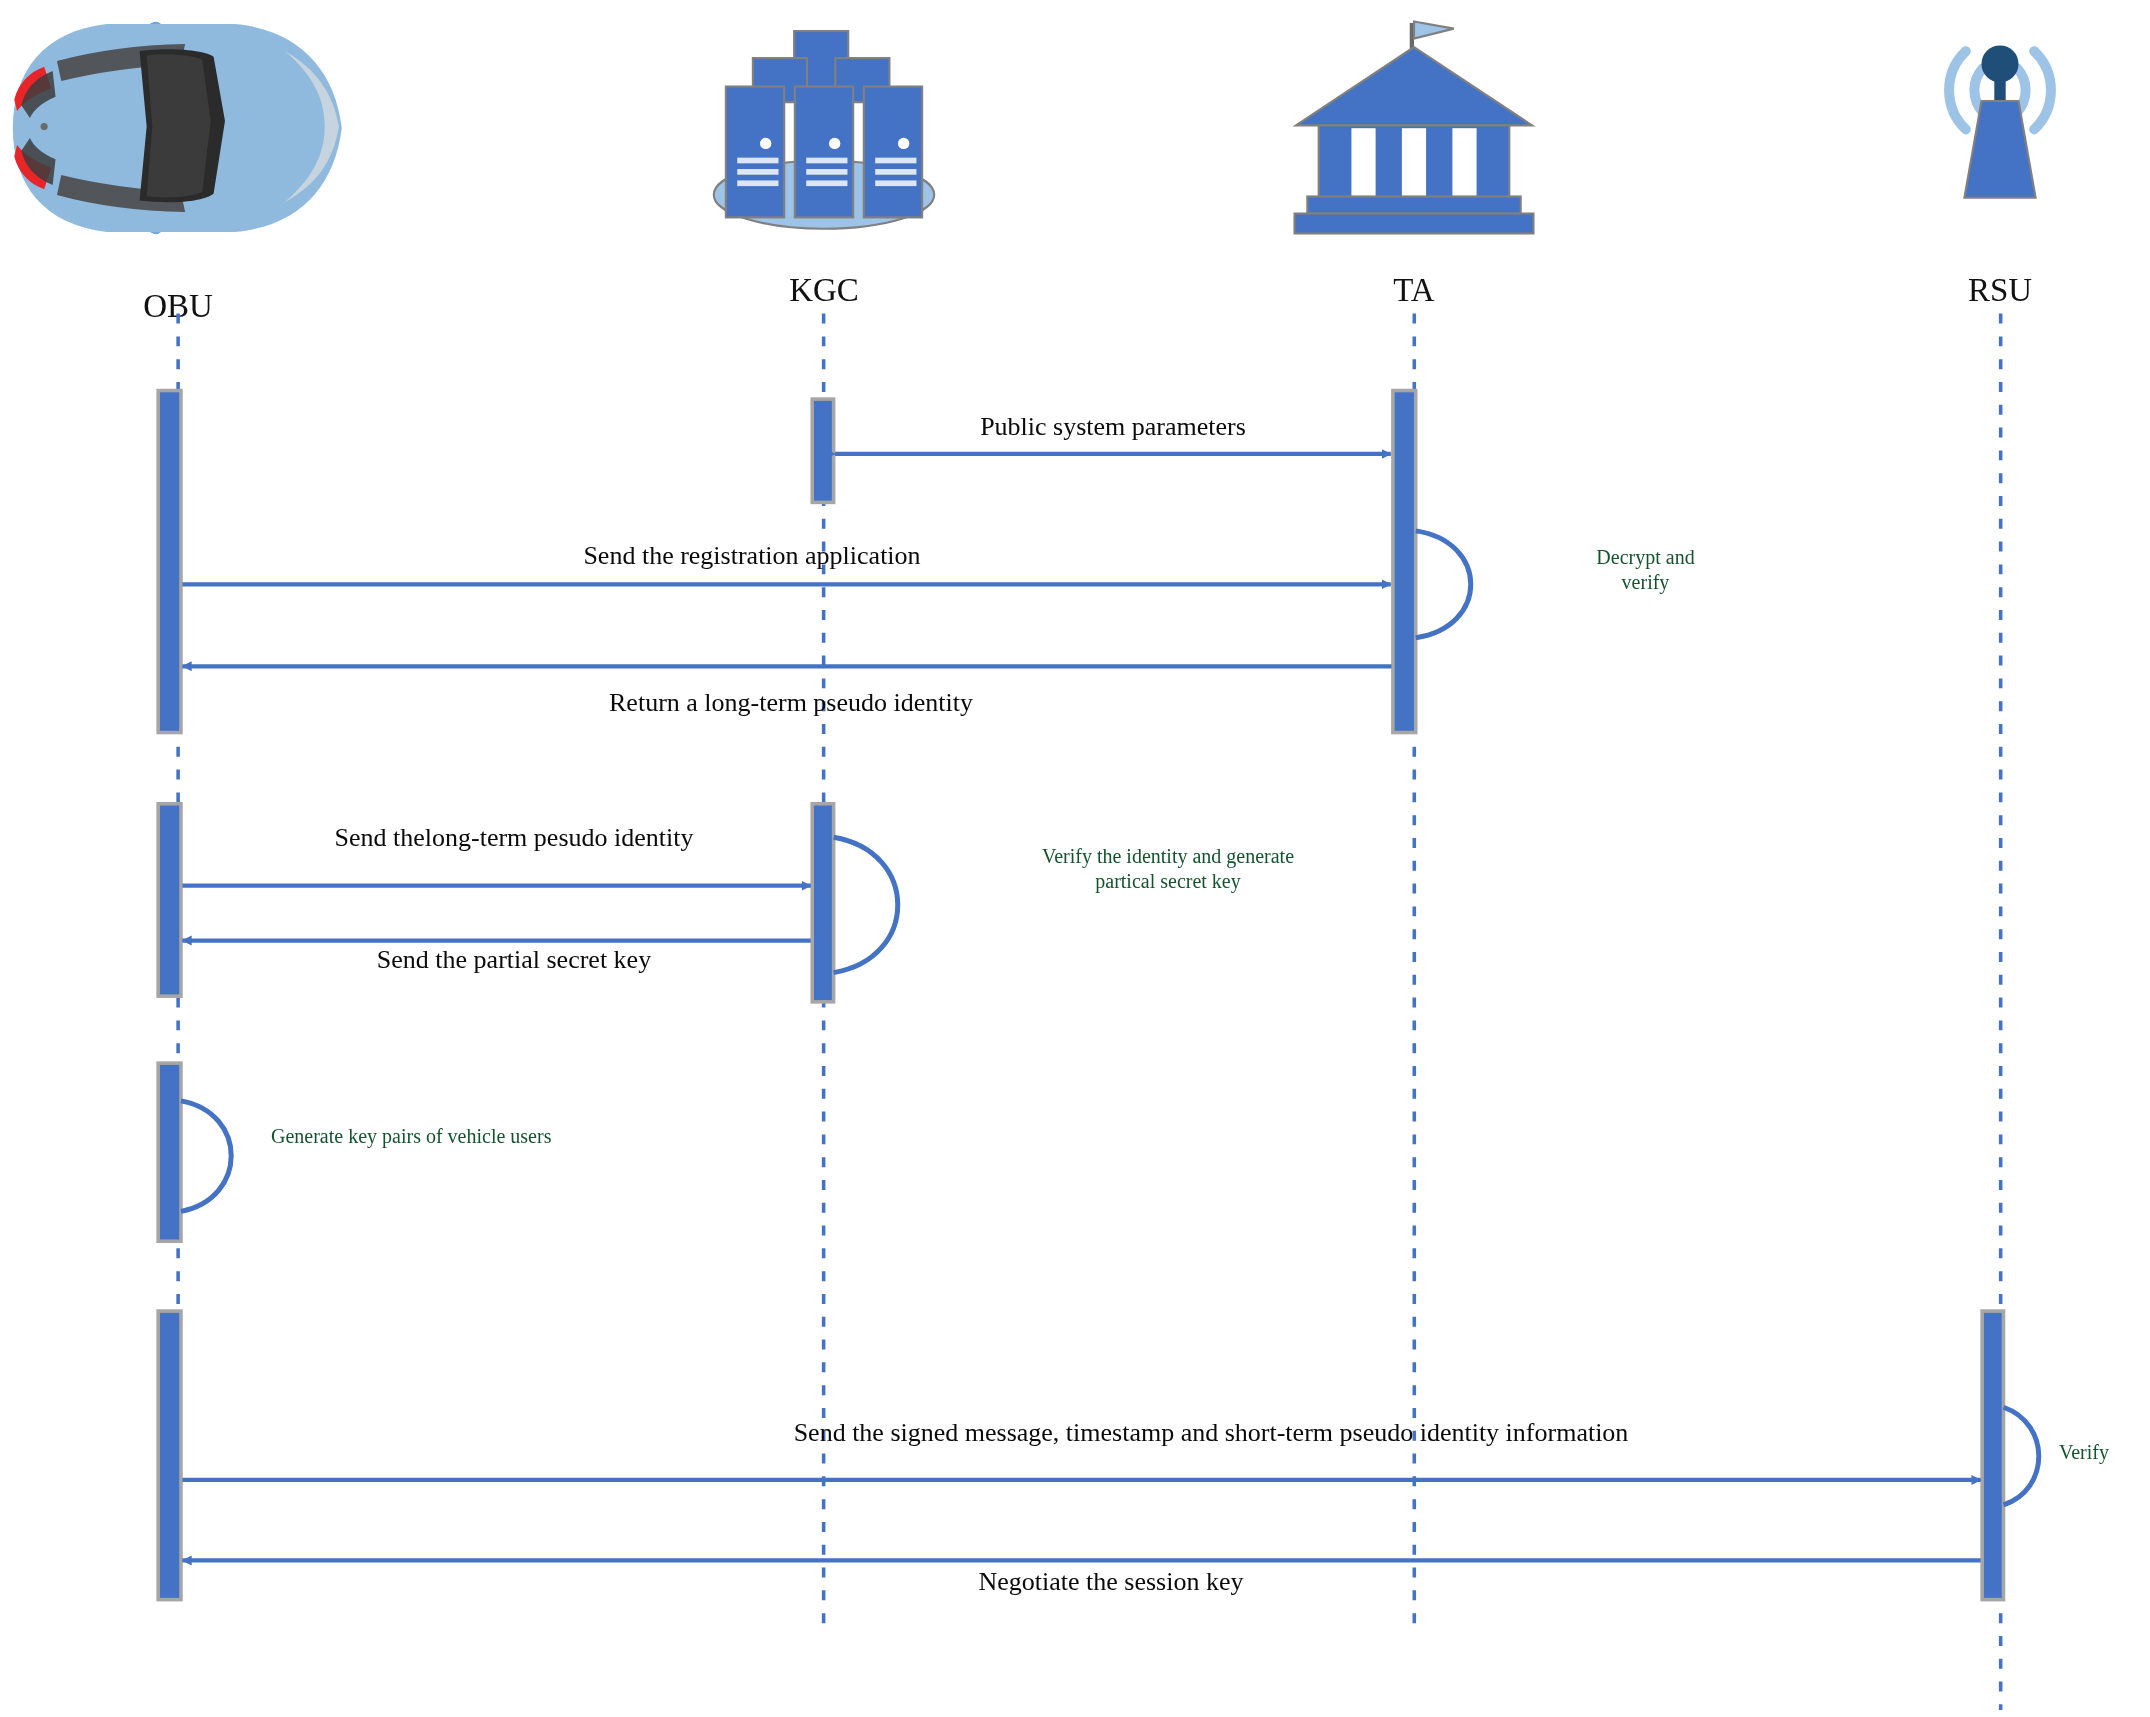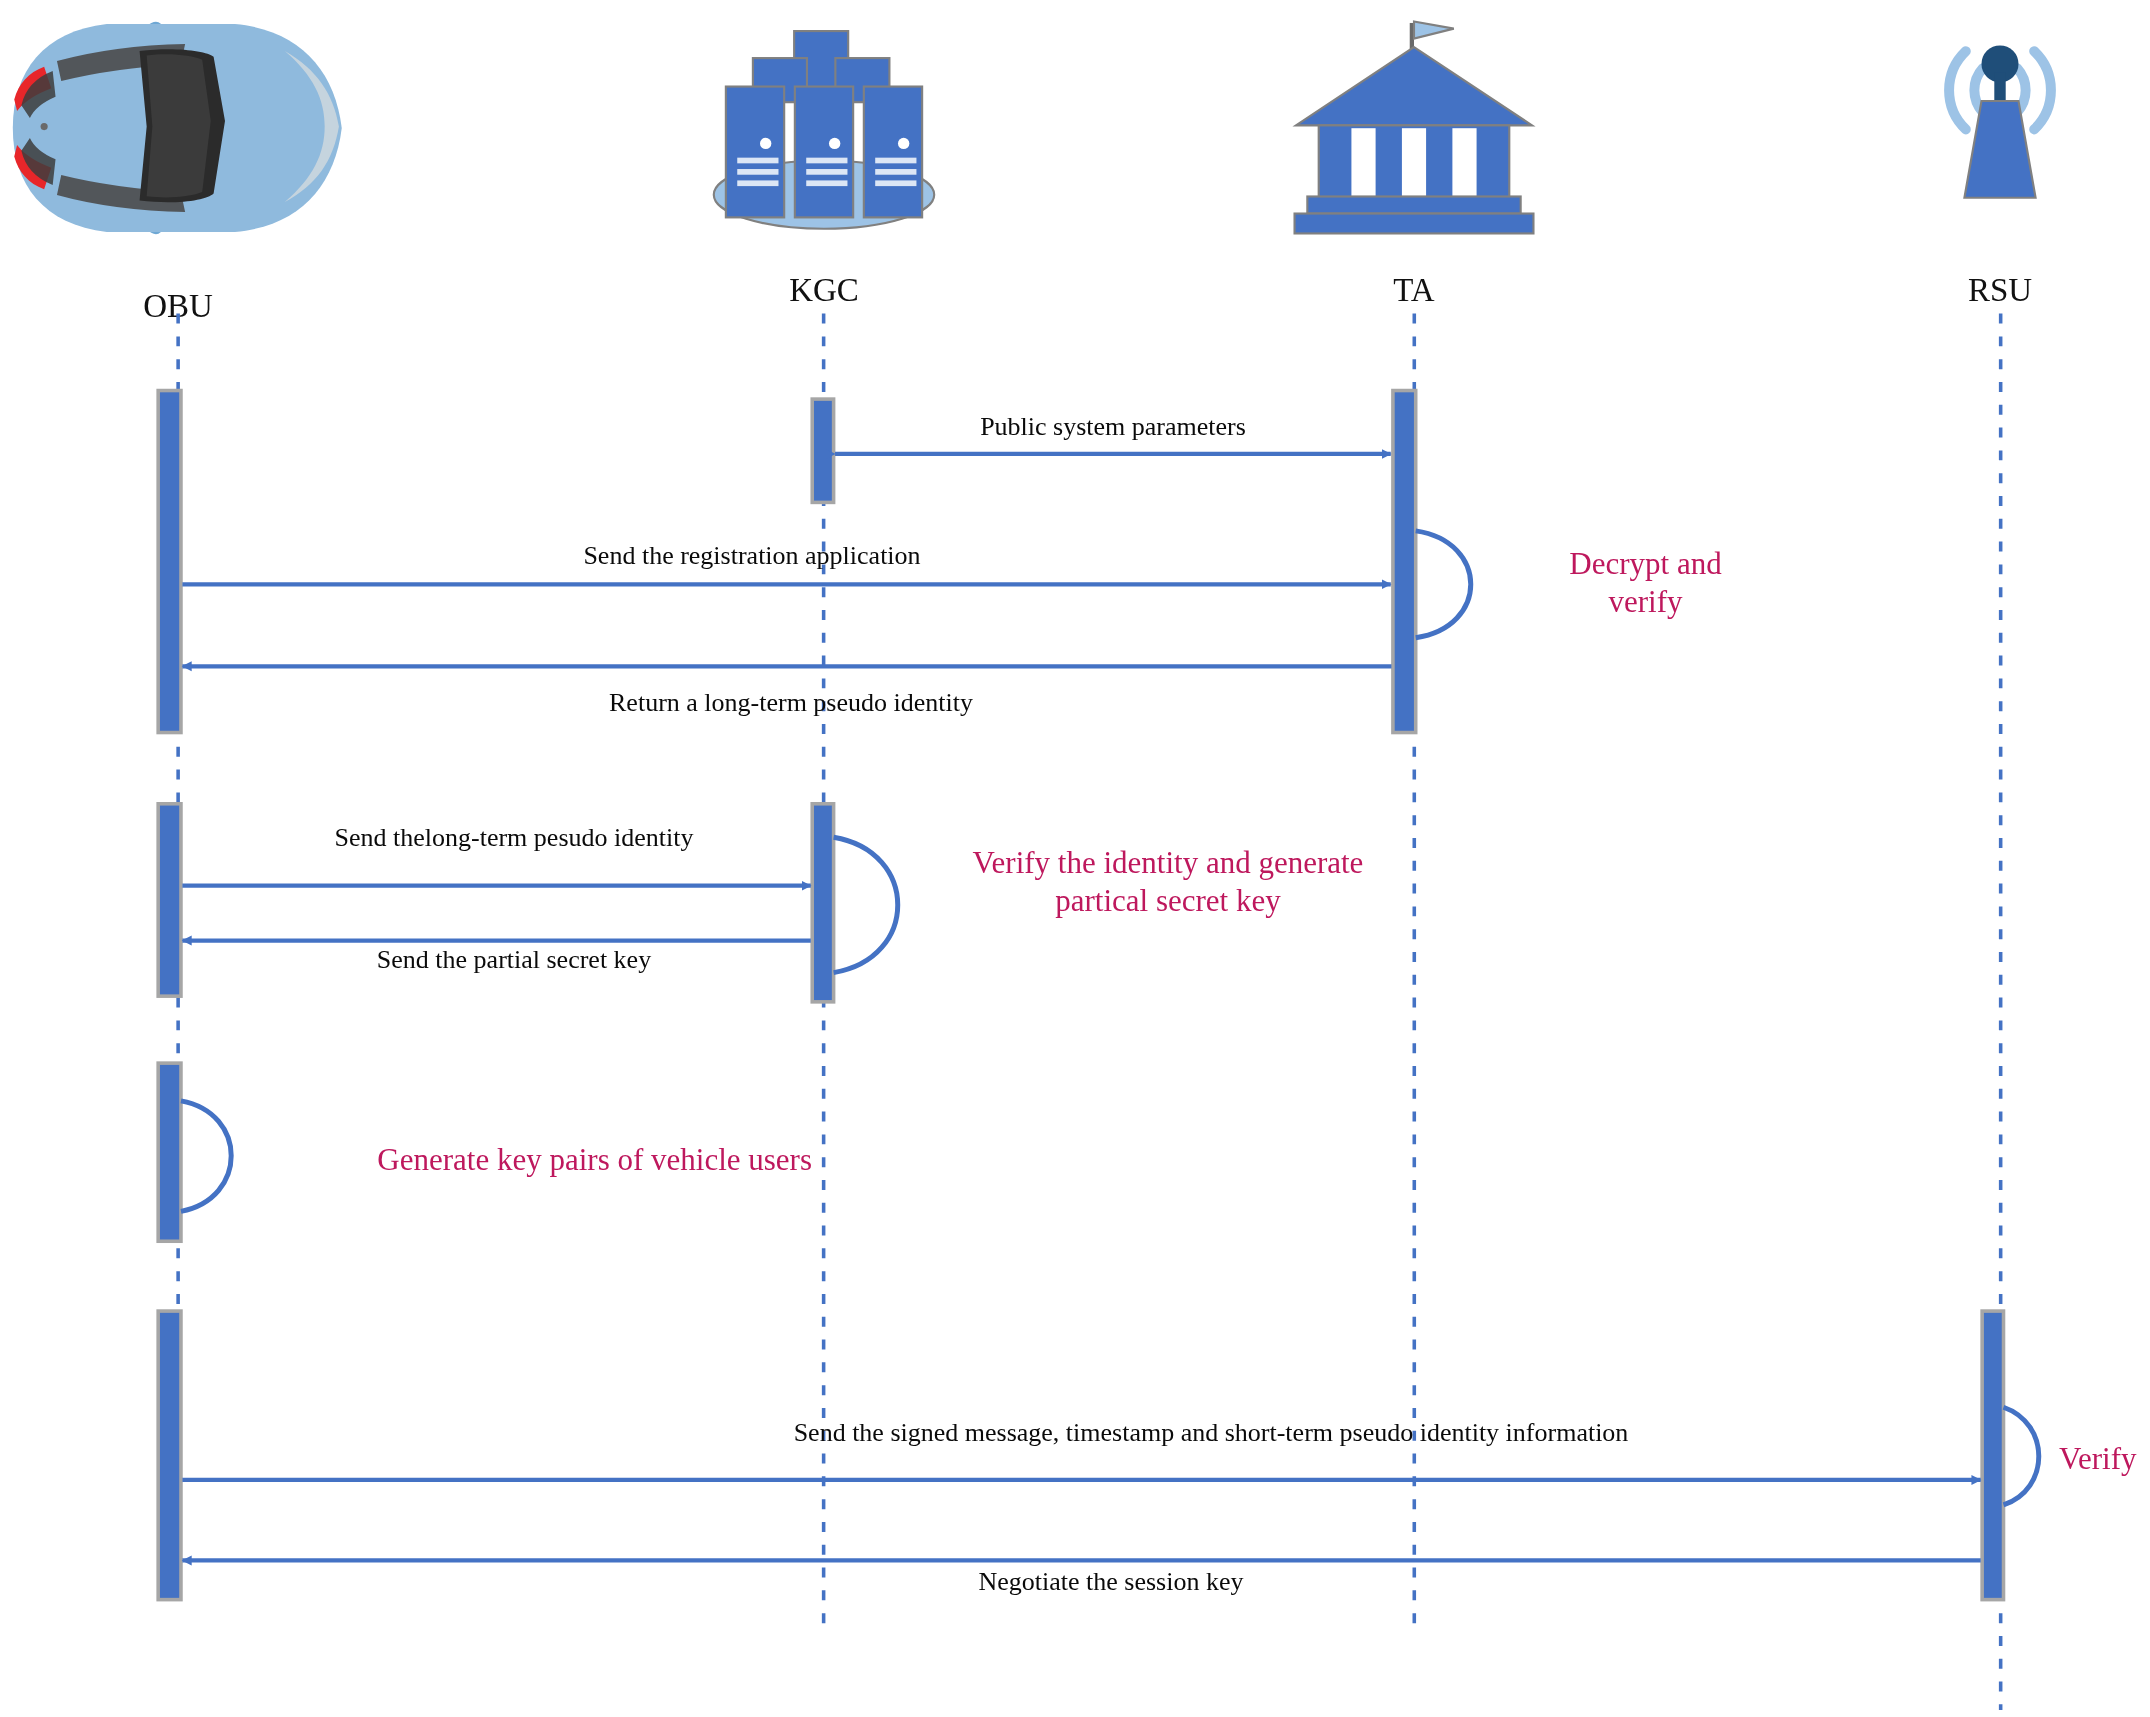--- a/index.html
+++ b/index.html
@@ -2,21 +2,21 @@
 <html style="font-size:11.4px"><head>
 <meta charset="utf-8">
 <title>Sequence Diagram</title>
 <style>
   html,body{margin:0;padding:0;background:#ffffff;}
   body{font-family:"Liberation Serif",serif;color:#000;}
   #stage{position:relative;width:2151px;height:1718px;background:#fff;overflow:hidden;}
   .lane-label{position:absolute;font-size:33px;line-height:1;color:#111;text-align:center;white-space:nowrap;transform:translateX(-50%);}
   .actor-icon{position:absolute;transform:translateX(-50%);}
   .msg-label{position:absolute;font-size:26px;line-height:1.18;color:#0a0a0a;white-space:nowrap;transform:translateX(-50%);text-align:center;}
-  .note-label{position:absolute;font-size:31px;line-height:1.24;color:#be185d;text-align:center;}
+  .note-label{position:absolute;font-size:20px;line-height:1.24;color:#14532d;text-align:center;}
   #svgroot{position:absolute;left:0;top:0;width:2151px;height:1718px;}
 </style>
 </head>
 <body>
 
 <div id="stage">
 
   <div class="actor-icon" style="left:178px;top:14.2px;width:356px;height:228px;">
     <svg width="356" height="228" viewBox="0 0 500 320" aria-hidden="true">
 
@@ -162,21 +162,21 @@
   <div class="note-label" style="left:1496px;top:545px;width:299px;">
     <div>Decrypt and</div>
     <div>verify</div>
   </div>
 
   <div class="note-label" style="left:926px;top:844px;width:484px;">
     <div>Verify the identity and generate</div>
     <div>partical secret key</div>
   </div>
 
-  <div class="note-label" style="left:271px;top:1124px;width:541px;text-align:right;max-height:110px;overflow:hidden;margin-top:17px;">
+  <div class="note-label" style="left:271px;top:1124px;width:541px;text-align:left;max-height:110px;overflow:hidden;">
     <div>Generate key pairs of vehicle users</div>
   </div>
 
   <div class="note-label" style="left:2059px;top:1440px;width:142px;text-align:left;">
     <div>Verify</div>
   </div>
 
 </div>
 
 

